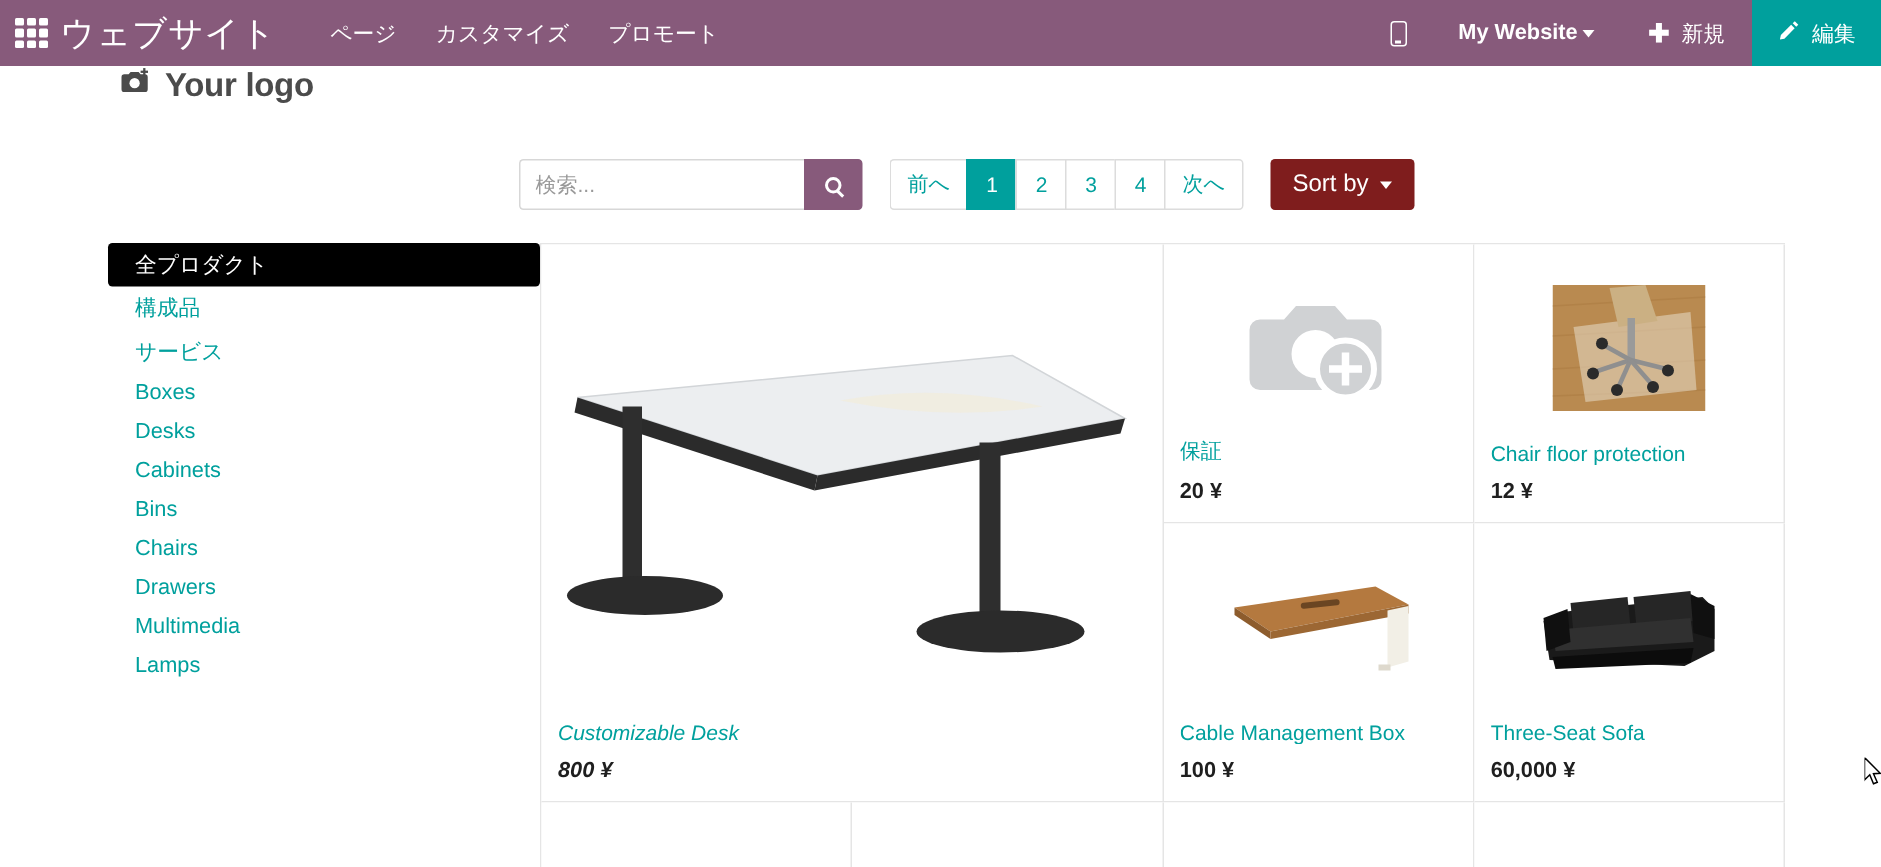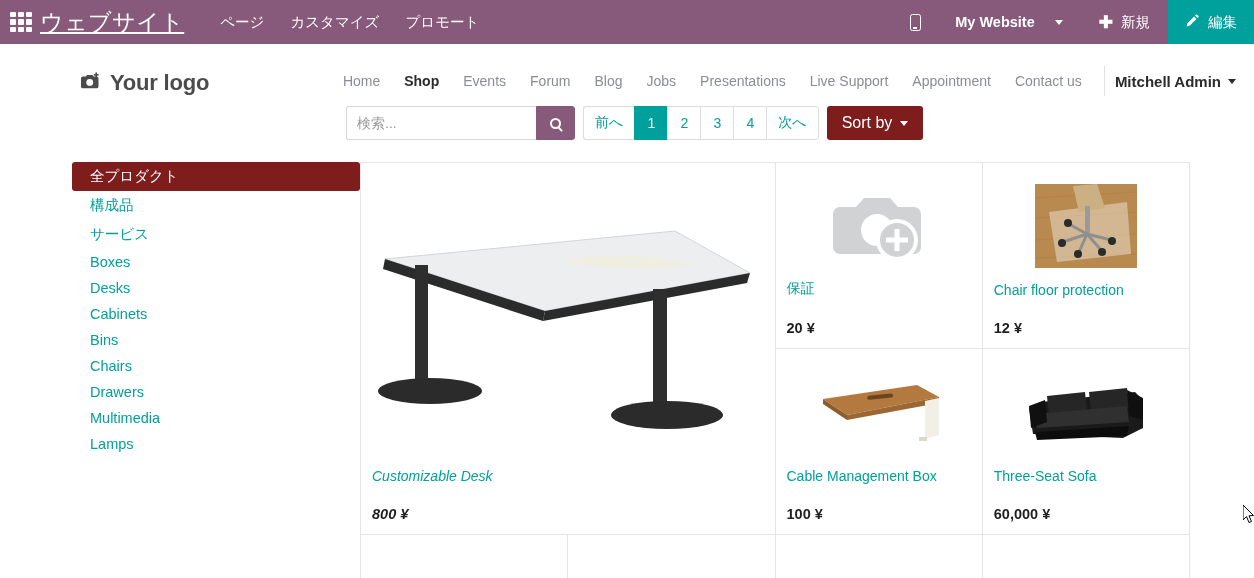--- a/index.html
+++ b/index.html
@@ -29,21 +29,20 @@
     gap: 2px;
     cursor: pointer;
   }
   .apps-grid i { background: #ffffff; display: block; border-radius: 1px; }
   .brand-title {
     font-size: 23px;
     font-weight: 400;
     letter-spacing: .5px;
     margin-right: 36px;
     white-space: nowrap;
-    text-decoration: underline;
   }
   .top-menu { display: flex; align-items: flex-start; gap: 26px; font-size: 14.5px; }
   .top-menu span { cursor: pointer; white-space: nowrap; }
   .topbar-right {
     margin-left: auto;
     display: flex;
     align-items: center;
     height: 100%;
   }
   .mobile-icon {
@@ -60,21 +59,21 @@
   .phone-shape::after {
     content: "";
     position: absolute;
     bottom: 1px; left: 50%;
     transform: translateX(-50%);
     width: 4px; height: 1.4px;
     background: #ffffff;
   }
   .site-select {
     font-size: 14.5px; font-weight: bold;
-    display: flex; align-items: center; gap: 20px;
+    display: flex; align-items: center; gap: 3px;
     padding: 0 18px; cursor: pointer; white-space: nowrap;
   }
   .caret-down {
     width: 0; height: 0;
     border-left: 4.5px solid transparent;
     border-right: 4.5px solid transparent;
     border-top: 5px solid currentColor;
   }
   .new-btn {
     display: flex; align-items: center; gap: 8px;
@@ -89,21 +88,21 @@
     font-size: 14.5px;
     cursor: pointer;
     white-space: nowrap;
     justify-content: space-between;
   }
 
   
   .site-header {
     height: 52px;
     display: flex;
-    align-items: flex-end;
+    align-items: flex-start;
     padding: 0 12px 0 80px;
     background: #ffffff;
   }
   .logo-wrap {
     display: flex; align-items: center; gap: 9px;
     cursor: pointer;
   }
   .logo-text {
     font-size: 22px; font-weight: bold; color: #4b4b4b;
     letter-spacing: -.2px; white-space: nowrap;
@@ -125,21 +124,21 @@
   .user-menu {
     display: flex; align-items: center; gap: 7px;
     font-size: 15px; font-weight: bold; color: #2b2b2b;
     padding-right: 6px; cursor: pointer; white-space: nowrap;
   }
 
   
   .toolbar {
     display: flex;
     align-items: center;
-    gap: 8px;
+    gap: 18px;
     padding: 10px 0 12px 346px;
   }
   .search-group { display: flex; height: 34px; }
   .search-input {
     width: 190px;
     border: 1px solid #d7d7d7;
     border-right: none;
     border-radius: 3px 0 0 3px;
     padding: 0 10px;
     font-size: 14px;
@@ -213,21 +212,21 @@
   .sidebar { width: 288px; flex: 0 0 288px; padding-top: 10px; }
   .cat-item {
     font-size: 14.5px;
     color: #00a09d;
     padding: 5px 18px;
     cursor: pointer;
     border-radius: 3px;
     white-space: nowrap;
   }
   .cat-item.active {
-    background: #7f1d1d;
+    background: #000000;
     color: #ffffff;
   }
 
   .grid-wrap { flex: 1; padding-top: 10px; }
   .pgrid {
     display: grid;
     grid-template-columns: repeat(4, 1fr);
     grid-auto-rows: 186px;
     border-top: 1px solid #e5e5e5;
     border-left: 1px solid #e5e5e5;
@@ -257,21 +256,21 @@
     margin: 2px 0 10px 3px;
     cursor: pointer;
     white-space: nowrap;
     overflow: hidden;
     text-overflow: ellipsis;
   }
   .pprice {
     font-size: 14.5px;
     font-weight: bold;
     color: #1f1f1f;
-    margin: 12px 0 4px 3px;
+    margin: 0 0 4px 3px;
     white-space: nowrap;
   }
   .cursor {
     position: absolute;
     left: 1243px; top: 505px;
     width: 12px; height: 19px;
     pointer-events: none;
     z-index: 50;
   }
 </style>
@@ -323,37 +322,20 @@
   <div class="logo-wrap">
     <span>
       <svg width="21" height="19" viewBox="0 0 22 20" fill="#4b4b4b">
         <path d="M3 4.8h3l1.4-1.6h5.6L14.4 4.8h3A2 2 0 0 1 19.4 6.8v8.4a2 2 0 0 1-2 2H3a2 2 0 0 1-2-2V6.8a2 2 0 0 1 2-2z"></path>
         <circle cx="10.2" cy="11" r="3.6" fill="#ffffff"></circle>
         <rect x="16.2" y="0.4" width="1.6" height="5.2" fill="#4b4b4b"></rect>
         <rect x="14.4" y="2.2" width="5.2" height="1.6" fill="#4b4b4b"></rect>
       </svg>
     </span>
     <span class="logo-text">Your logo</span>
-  </div>
-  <div class="nav">
-    <a>Home</a>
-    <a class="active">Shop</a>
-    <a>Events</a>
-    <a>Forum</a>
-    <a>Blog</a>
-    <a>Jobs</a>
-    <a>Presentations</a>
-    <a>Live Support</a>
-    <a>Appointment</a>
-    <a>Contact us</a>
-    <span class="nav-sep"></span>
-    <span class="user-menu">
-      <span>Mitchell Admin</span>
-      <span class="caret-down"></span>
-    </span>
   </div>
 </div>
 
 <div class="toolbar">
   <div class="search-group">
     <input class="search-input" type="text" placeholder="検索..." style="">
     <div class="search-btn">
       <span class="mag"></span>
     </div>
   </div>

